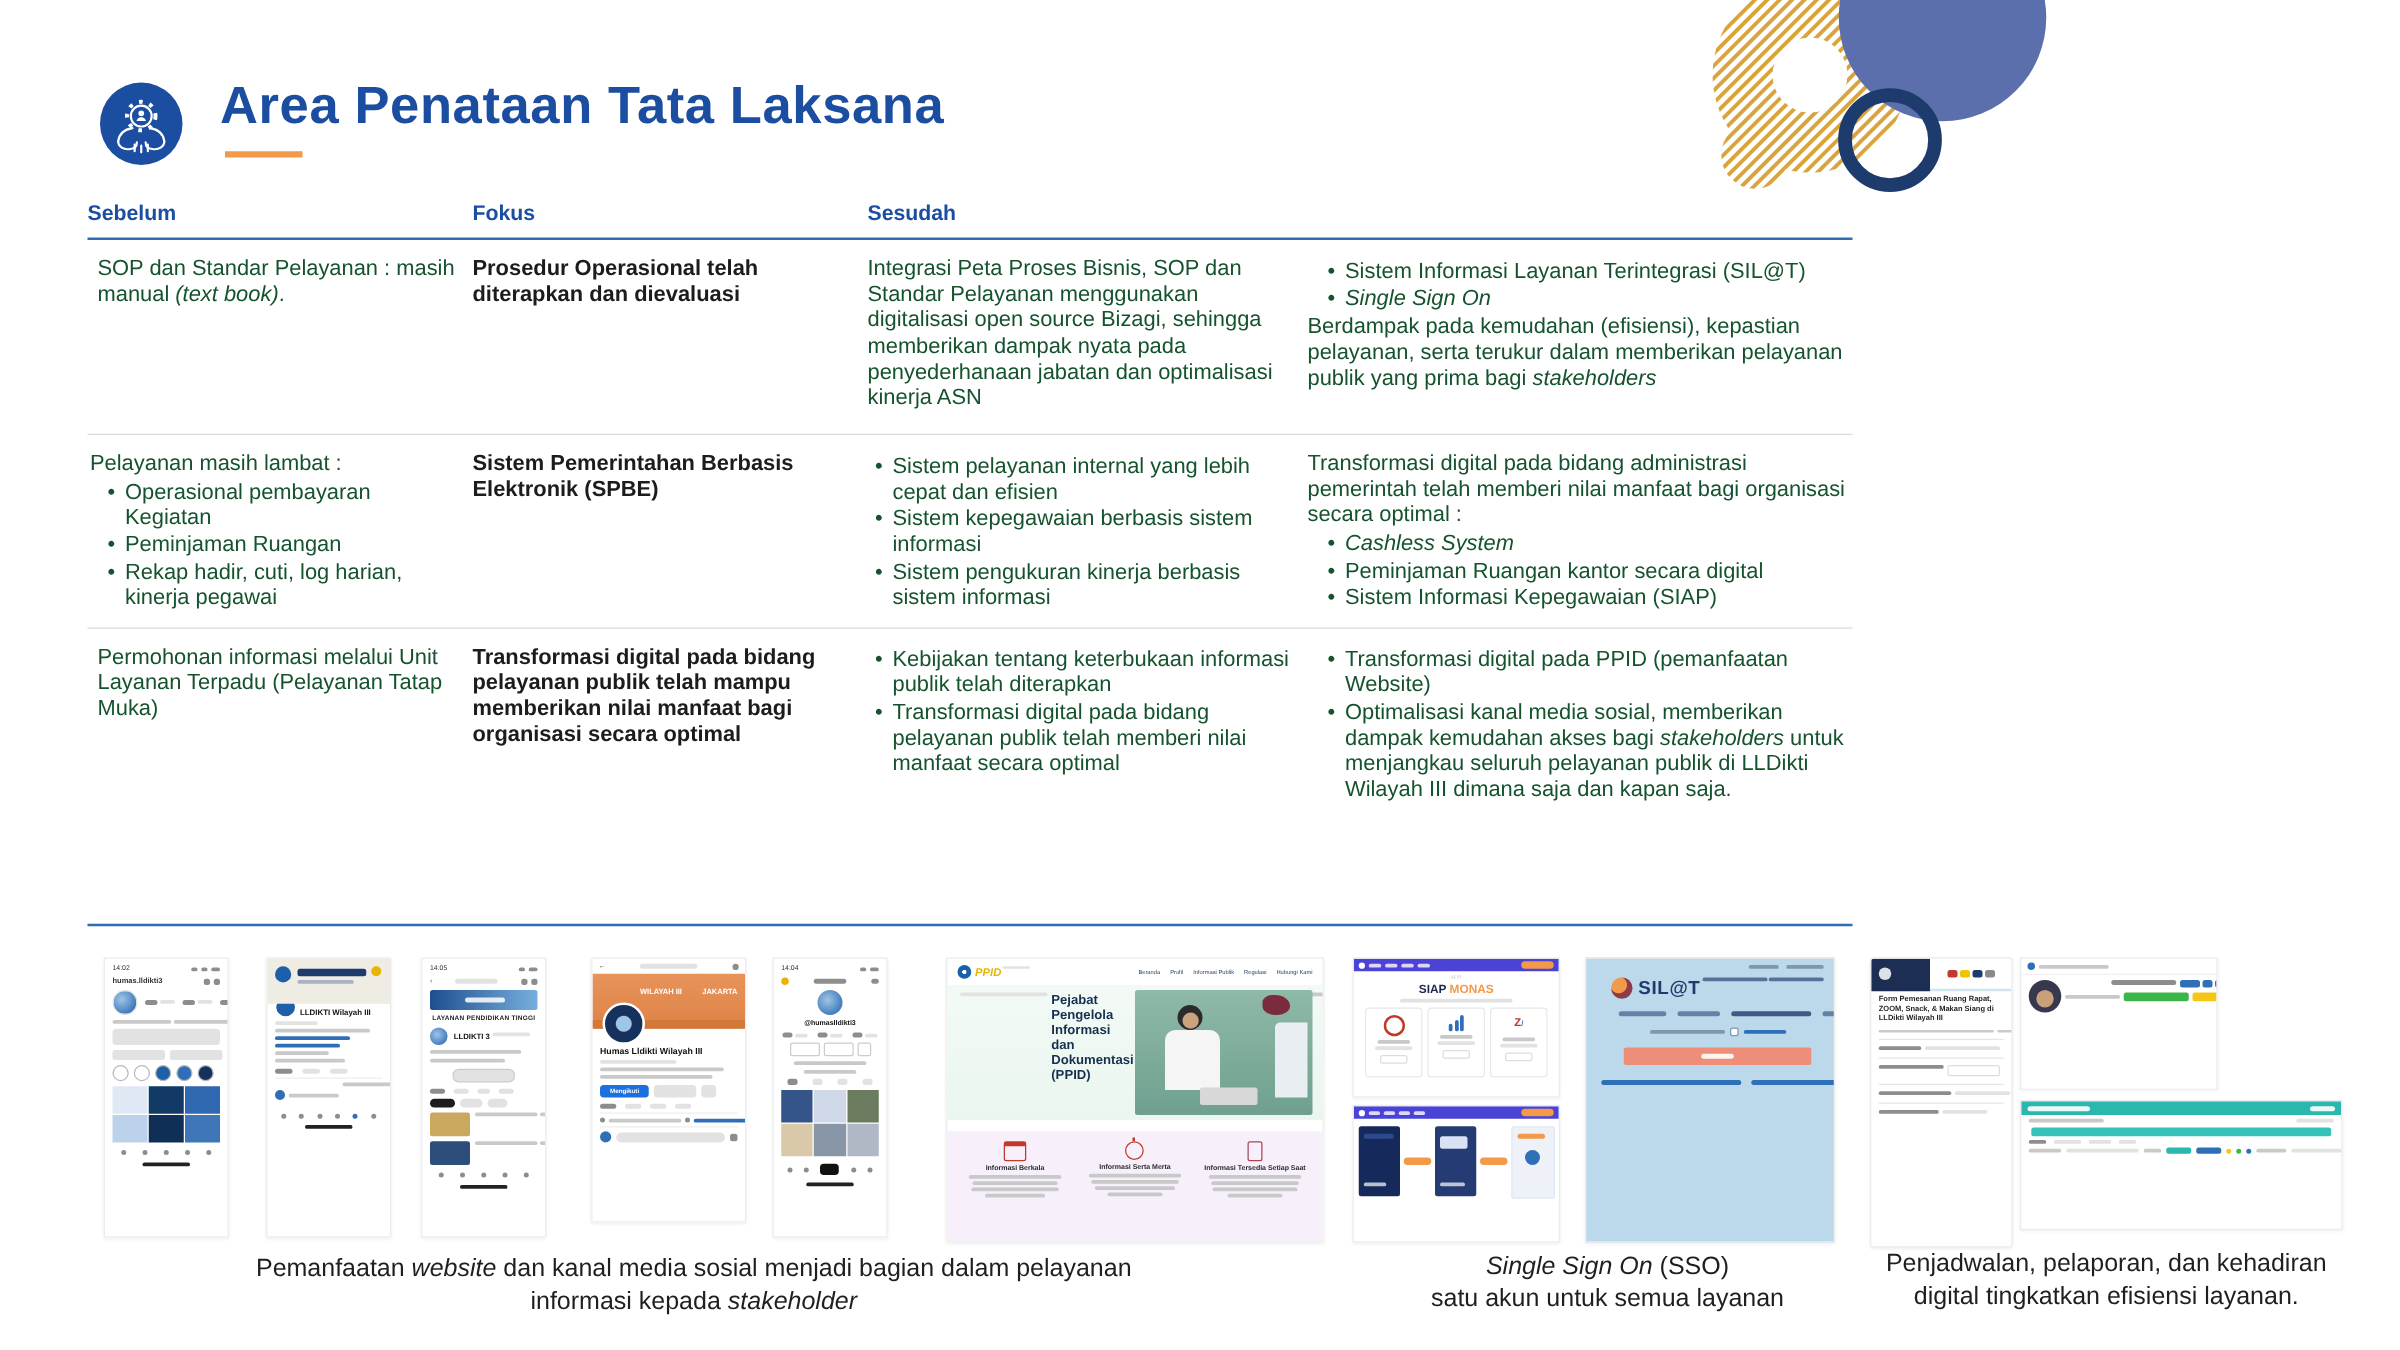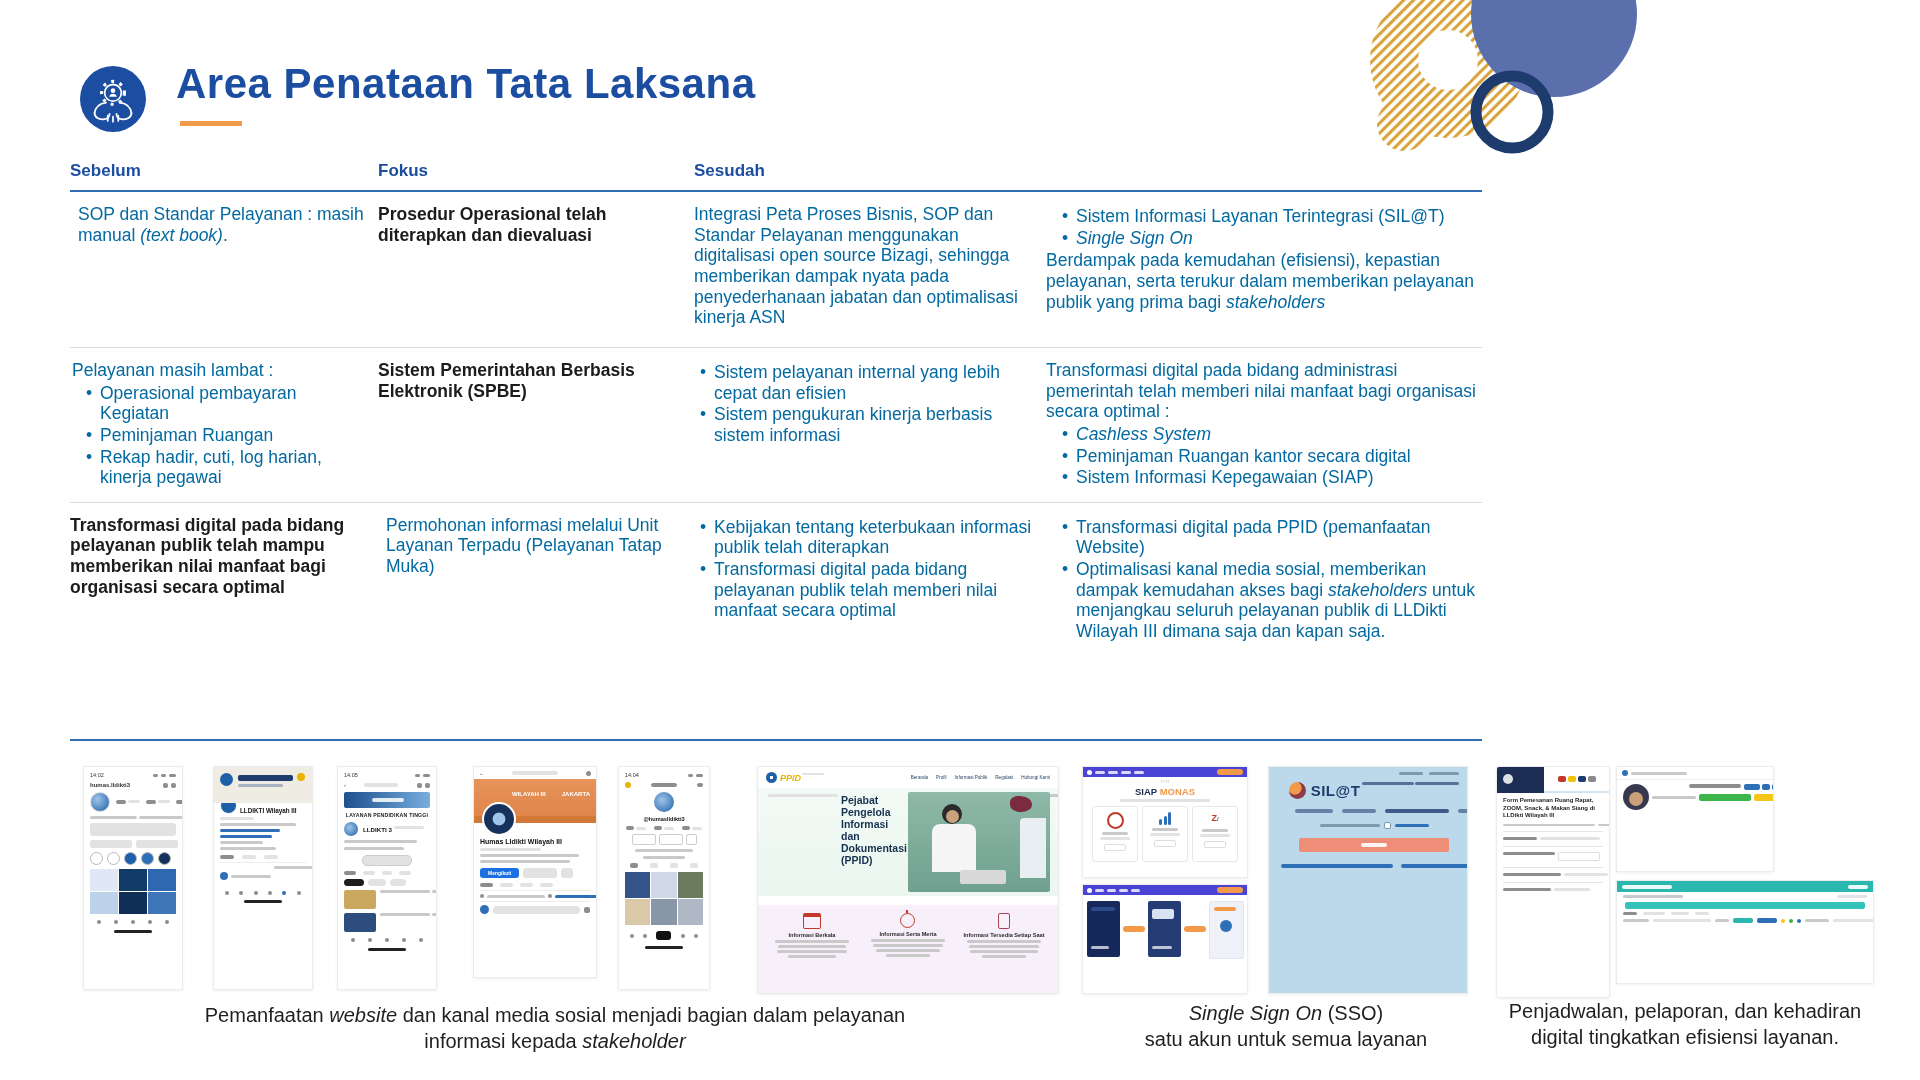--- a/index.html
+++ b/index.html
@@ -14,21 +14,21 @@
               color:#1b4da1;letter-spacing:.5px;}
   .title-underline{position:absolute;left:180px;top:121px;width:62px;height:5px;background:#f2994a;}
 
   
   .tbl{position:absolute;left:70px;top:161px;width:1412px;}
   .tgrid{display:grid;grid-template-columns:296px 304px 340px 1fr;column-gap:12px;}
   .thead{padding-bottom:9px;border-bottom:2px solid #2e6db4;}
   .thead .th{font-size:17px;font-weight:700;color:#1b4da1;}
   .trow{padding:12px 0 13px 0;}
   .trow.sep{border-bottom:1px solid #dcdcdc;}
-  .cell{font-size:17.5px;line-height:1.18;color:#0369a1;}
+  .cell{font-size:17.5px;line-height:1.18;color:#14532d;}
   .cell p{margin:0 0 2px 0;padding-left:8px;}
   .cell.fokus{font-weight:700;color:#1c1c1c;}
   .cell ul{list-style:none;margin:2px 0 0 0;padding:0 0 0 14px;}
   .cell li{position:relative;padding-left:16px;margin:0 0 1px 0;}
   .cell li::before{content:"\2022";position:absolute;left:2px;top:0;}
   .cell .note{padding-left:0;margin-top:2px;}
   .blue-divider{position:absolute;left:70px;top:739px;width:1412px;height:2px;background:#2e6db4;}
 
   
   .shot{position:absolute;background:#fff;border:1px solid #ececec;box-shadow:0 1px 3px rgba(0,0,0,.07);
@@ -146,39 +146,40 @@
           <li>Peminjaman Ruangan</li>
           <li>Rekap hadir, cuti, log harian, kinerja pegawai</li>
         </ul>
       </div>
       <div class="cell fokus">
         <p style="padding-left:0;">Sistem Pemerintahan Berbasis Elektronik (SPBE)</p>
       </div>
       <div class="cell">
         <ul style="padding-left:4px;">
           <li>Sistem pelayanan internal yang lebih cepat dan efisien</li>
+          <li>Sistem kepegawaian berbasis sistem informasi</li>
           <li>Sistem pengukuran kinerja berbasis sistem informasi</li>
         </ul>
       </div>
       <div class="cell">
         <p style="padding-left:0;">Transformasi digital pada bidang administrasi pemerintah telah memberi nilai manfaat bagi organisasi secara optimal :</p>
         <ul>
           <li><i>Cashless System</i></li>
           <li><span>Peminjaman Ruangan kantor secara digital</span></li>
           <li><span>Sistem Informasi Kepegawaian (SIAP)</span></li>
         </ul>
       </div>
     </div>
 
     <div class="tgrid trow">
+      <div class="cell">
+        <p><span>Permohonan informasi melalui Unit Layanan Terpadu (Pelayanan Tatap Muka)</span></p>
+      </div>
       <div class="cell fokus">
         <p style="padding-left:0;">Transformasi digital pada bidang pelayanan publik telah mampu memberikan nilai manfaat bagi organisasi secara optimal</p>
-      </div>
-      <div class="cell">
-        <p><span>Permohonan informasi melalui Unit Layanan Terpadu (Pelayanan Tatap Muka)</span></p>
       </div>
       <div class="cell">
         <ul style="padding-left:4px;">
           <li>Kebijakan tentang keterbukaan informasi publik telah diterapkan</li>
           <li>Transformasi digital pada bidang pelayanan publik telah memberi nilai manfaat secara optimal</li>
         </ul>
       </div>
       <div class="cell">
         <ul>
           <li><span>Transformasi digital pada PPID (pemanfaatan Website)</span></li>

